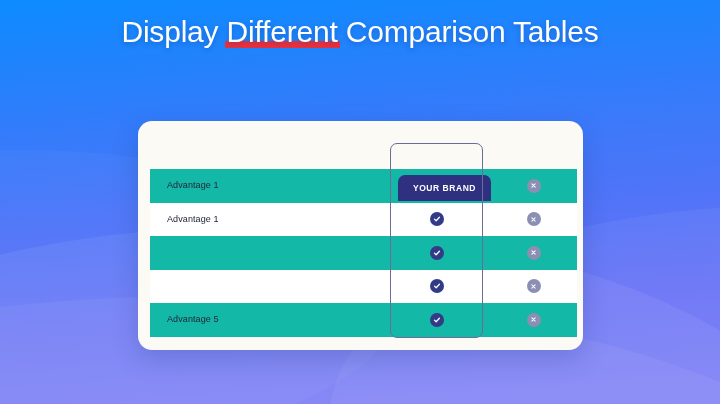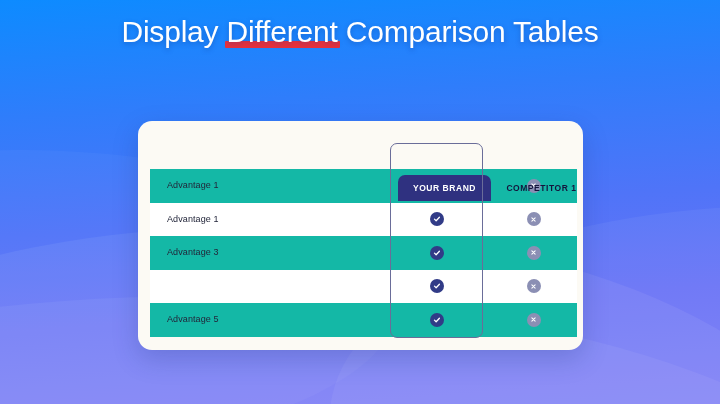--- a/index.html
+++ b/index.html
@@ -278,21 +278,20 @@
               </div>
               <div class="cell cell-comp">
                 <div class="badge cross">
                   <svg width="7" height="7" viewBox="0 0 12 12" aria-hidden="true">
                     <path d="M3.2 3.2 L8.8 8.8 M8.8 3.2 L3.2 8.8" fill="none" stroke="#ffffff" stroke-width="1.8" stroke-linecap="round"></path>
                   </svg>
                 </div>
               </div>
             </div>
             <div class="row odd">
-              <div class="row-label">Advantage 3</div>
               <div class="cell cell-brand">
                 <div class="badge check">
                   <svg width="8" height="8" viewBox="0 0 12 12" aria-hidden="true">
                     <path d="M2.2 6.2 L4.7 8.7 L9.6 3.4" fill="none" stroke="#ffffff" stroke-width="1.9" stroke-linecap="round" stroke-linejoin="round"></path>
                   </svg>
                 </div>
               </div>
               <div class="cell cell-comp">
                 <div class="badge cross">
                   <svg width="7" height="7" viewBox="0 0 12 12" aria-hidden="true">
@@ -331,21 +330,20 @@
                   <svg width="7" height="7" viewBox="0 0 12 12" aria-hidden="true">
                     <path d="M3.2 3.2 L8.8 8.8 M8.8 3.2 L3.2 8.8" fill="none" stroke="#ffffff" stroke-width="1.8" stroke-linecap="round"></path>
                   </svg>
                 </div>
               </div>
             </div>
           </div>
 
         <div class="thead">
           <div class="th th-brand">YOUR BRAND</div>
-          <div class="th th-comp">COMPETITOR 1</div>
         </div>
 
         <div class="brand-highlight"></div>
       </div>
     </div>
   </div>
 
 </div>
 
 </body></html>

